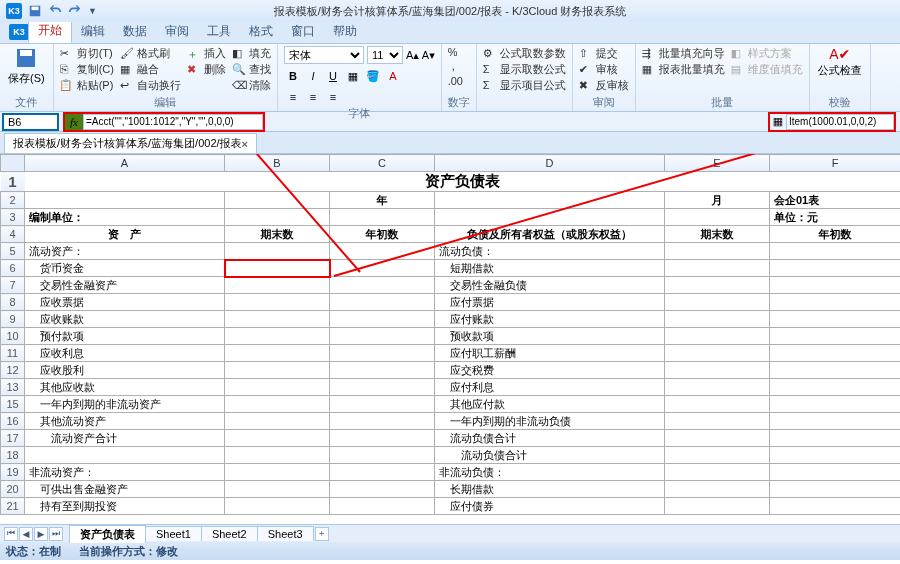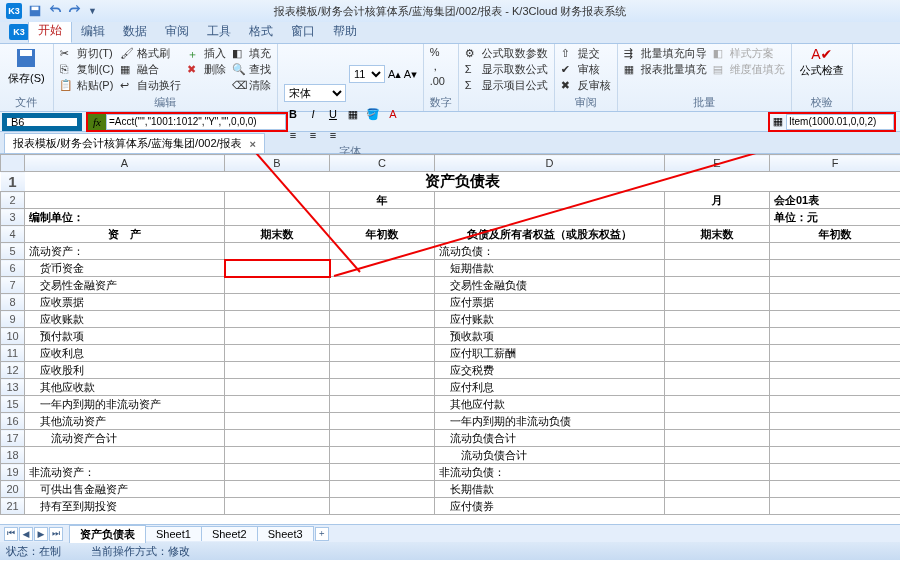--- a/index.html
+++ b/index.html
@@ -18,47 +18,47 @@
   .rg-big { display:flex; flex-direction:column; align-items:center; gap:1px; padding:0 2px;}
   .rg-big .ico { width:24px; height:24px;}
   .rg-label { text-align:center; font-size:11px; color:#5a7290; padding-bottom:1px;}
   .ritem { display:flex; align-items:center; gap:3px; white-space:nowrap; color:#333;}
   .ico { width:14px; height:14px; display:inline-block;}
   .font-row { display:flex; align-items:center; gap:3px;}
   .font-sel { height:18px; border:1px solid #a9c7e8; background:#fff; font-size:11px;}
   .btnbox { display:flex; gap:2px;}
   .btnbox span { width:18px; height:18px; border:1px solid transparent; display:flex; align-items:center; justify-content:center; font-size:11px;}
   .namebox-row { height:20px; background:#e9f2fb; border-bottom:1px solid #a9c7e8; display:flex; align-items:center; font-size:11px;}
-  .namebox { width:80px; height:18px; border:5px solid #0369a1; background:#fff; margin-left:2px; padding-left:4px; display:flex; align-items:center;}
+  .namebox { width:57px; height:18px; border:2px solid #0369a1; background:#fff; margin-left:2px; padding-left:4px; display:flex; align-items:center;}
   .fx-area { display:flex; align-items:center; border:2px solid #e00; margin-left:4px;}
   .fx-ico { width:18px; height:16px; display:flex; align-items:center; justify-content:center; background:#4d7c0f;}
   .formula { width:180px; height:16px; border:1px solid #a9c7e8; background:#fff; padding-left:2px; display:flex; align-items:center; font-size:10px;}
   .item-area { display:flex; align-items:center; border:2px solid #e00; margin-left:auto; margin-right:4px;}
   .item-ico { width:16px; height:16px; background:#eef5fc; display:flex; align-items:center; justify-content:center;}
   .item-val { width:108px; height:16px; border:1px solid #a9c7e8; background:#fff; padding-left:2px; display:flex; align-items:center; font-size:10px;}
   .wbtab-row { height:22px; background:#dce9f8; border-bottom:1px solid #a9c7e8; display:flex; align-items:flex-end; padding-left:4px;}
-  .wbtab { background:#fff; border:1px solid #a9c7e8; border-bottom:none; padding:2px 8px; font-size:11px; display:flex; align-items:center; gap:8px;}
+  .wbtab { background:#fff; border:1px solid #a9c7e8; border-bottom:none; padding:2px 8px; font-size:11px; display:flex; align-items:center; gap:0;}
   .wbtab .close { color:#666; font-weight:bold;}
   .sheet-wrap { position:relative; height:370px; overflow:hidden; }
   table.sheet { border-collapse:collapse; table-layout:fixed; width:900px;}
   .sheet th, .sheet td { border:1px solid #b0b0b0; font-size:11px; height:17px; padding:0 4px; white-space:nowrap; overflow:hidden; background:#fff;}
   .sheet thead th { background:linear-gradient(#f8fbff,#e4eefb); color:#333; text-align:center; font-weight:normal;}
   .sheet .rowhdr { background:linear-gradient(#f8fbff,#e4eefb); text-align:center; width:24px; color:#555;}
   .sheet .corner { background:#e4eefb;}
   .bold { font-weight:bold;}
   .center { text-align:center;}
   .title-row td { font-size:15px; font-weight:bold; text-align:center; border-left:none; border-right:none;}
   .sel-cell { outline:2px solid #e00; outline-offset:-1px;}
   .overlay { position:absolute; pointer-events:none; top:0; left:0; width:100%; height:100%; }
   .sheet-tabs { height:18px; background:#e4eefb; border-top:1px solid #a9c7e8; display:flex; align-items:center; font-size:11px; padding-left:4px; gap:0;}
   .navset { display:flex; gap:1px; margin-right:6px;}
   .navbtn { width:14px; height:14px; border:1px solid #a9c7e8; background:#fff; display:flex; align-items:center; justify-content:center; font-size:9px; color:#3b5a82;}
   .stab { padding:1px 10px; border:1px solid #a9c7e8; border-bottom:none; background:#f6faff; margin-right:-1px;}
   .stab.active { background:#fff; font-weight:bold;}
-  .statusbar { height:18px; background:linear-gradient(#dce9f8,#c7dbf2); display:flex; align-items:center; font-size:11px; color:#2a4a74; padding-left:6px; gap:30px;}
+  .statusbar { height:18px; background:linear-gradient(#dce9f8,#c7dbf2); display:flex; align-items:center; font-size:11px; color:#2a4a74; padding-left:6px; gap:18px;font-weight:bold;}
   .redline { stroke:#e00; stroke-width:2; fill:none;}
   .arrowhead { fill:#e00;}
 </style>
 </head>
 <body>
 
 <div class="titlebar">
   <div class="qat">
     <span class="app-ico">K3</span>
     <span class="qat-ico"><svg viewBox="0 0 16 16">
@@ -157,21 +157,21 @@
             <span>清除</span>
           </div>
       </div>
     </div>
     <div class="rg-label">编辑</div>
   </div>
   <div class="ribbon-group">
     <div class="rg-body">
         <div class="rg-col" style="gap:3px;">
       <div class="font-row">
-        <select class="font-sel" style="width:62px;margin-top:38px;"><option>宋体</option></select>
+        <select class="font-sel" style="width:80px;"><option>宋体</option></select>
         <select class="font-sel" style="width:36px;"><option>11</option></select>
         <span>A▴</span>
         <span>A▾</span>
       </div>
       <div class="btnbox">
         <span>
               <b>B</b>
             </span>
         <span>
               <i>I</i>

